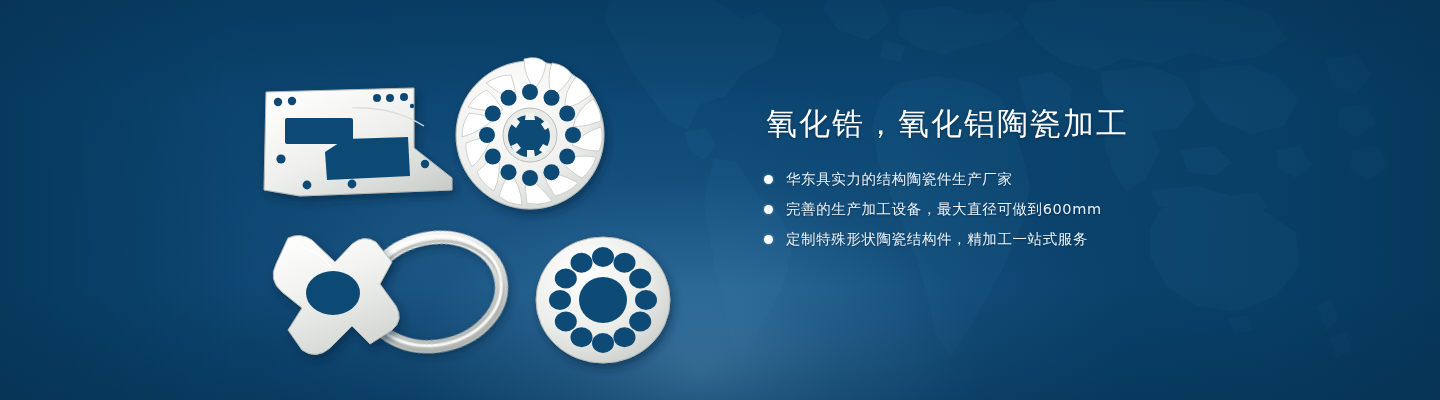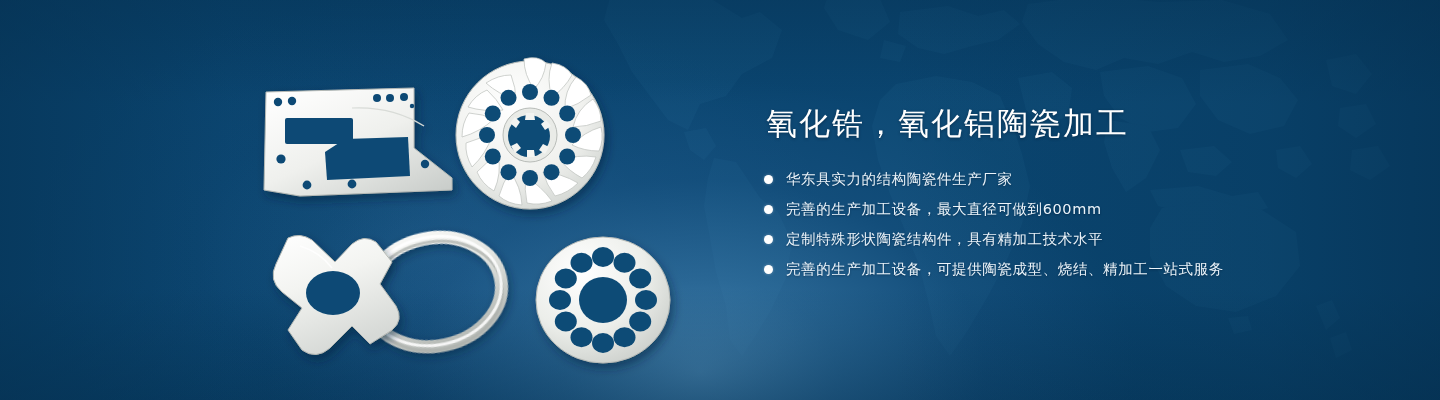--- a/index.html
+++ b/index.html
@@ -321,22 +321,18 @@
       <li class="bullet">
         <span class="bullet-dot"></span>
         <span class="bullet-text">华东具实力的结构陶瓷件生产厂家</span>
       </li>
       <li class="bullet">
         <span class="bullet-dot"></span>
         <span class="bullet-text">完善的生产加工设备，最大直径可做到600mm</span>
       </li>
       <li class="bullet">
         <span class="bullet-dot"></span>
-        <span class="bullet-text">定制特殊形状陶瓷结构件，具有精加工技术水平</span>
-      </li>
-      <li class="bullet">
-        <span class="bullet-dot"></span>
-        <span class="bullet-text">完善的生产加工设备，可提供陶瓷成型、烧结、精加工一站式服务</span>
+        <span class="bullet-text">定制特殊形状陶瓷结构件，精加工一站式服务</span>
       </li>
     </ul>
   </div>
 
 </div>
 
 </body></html>

